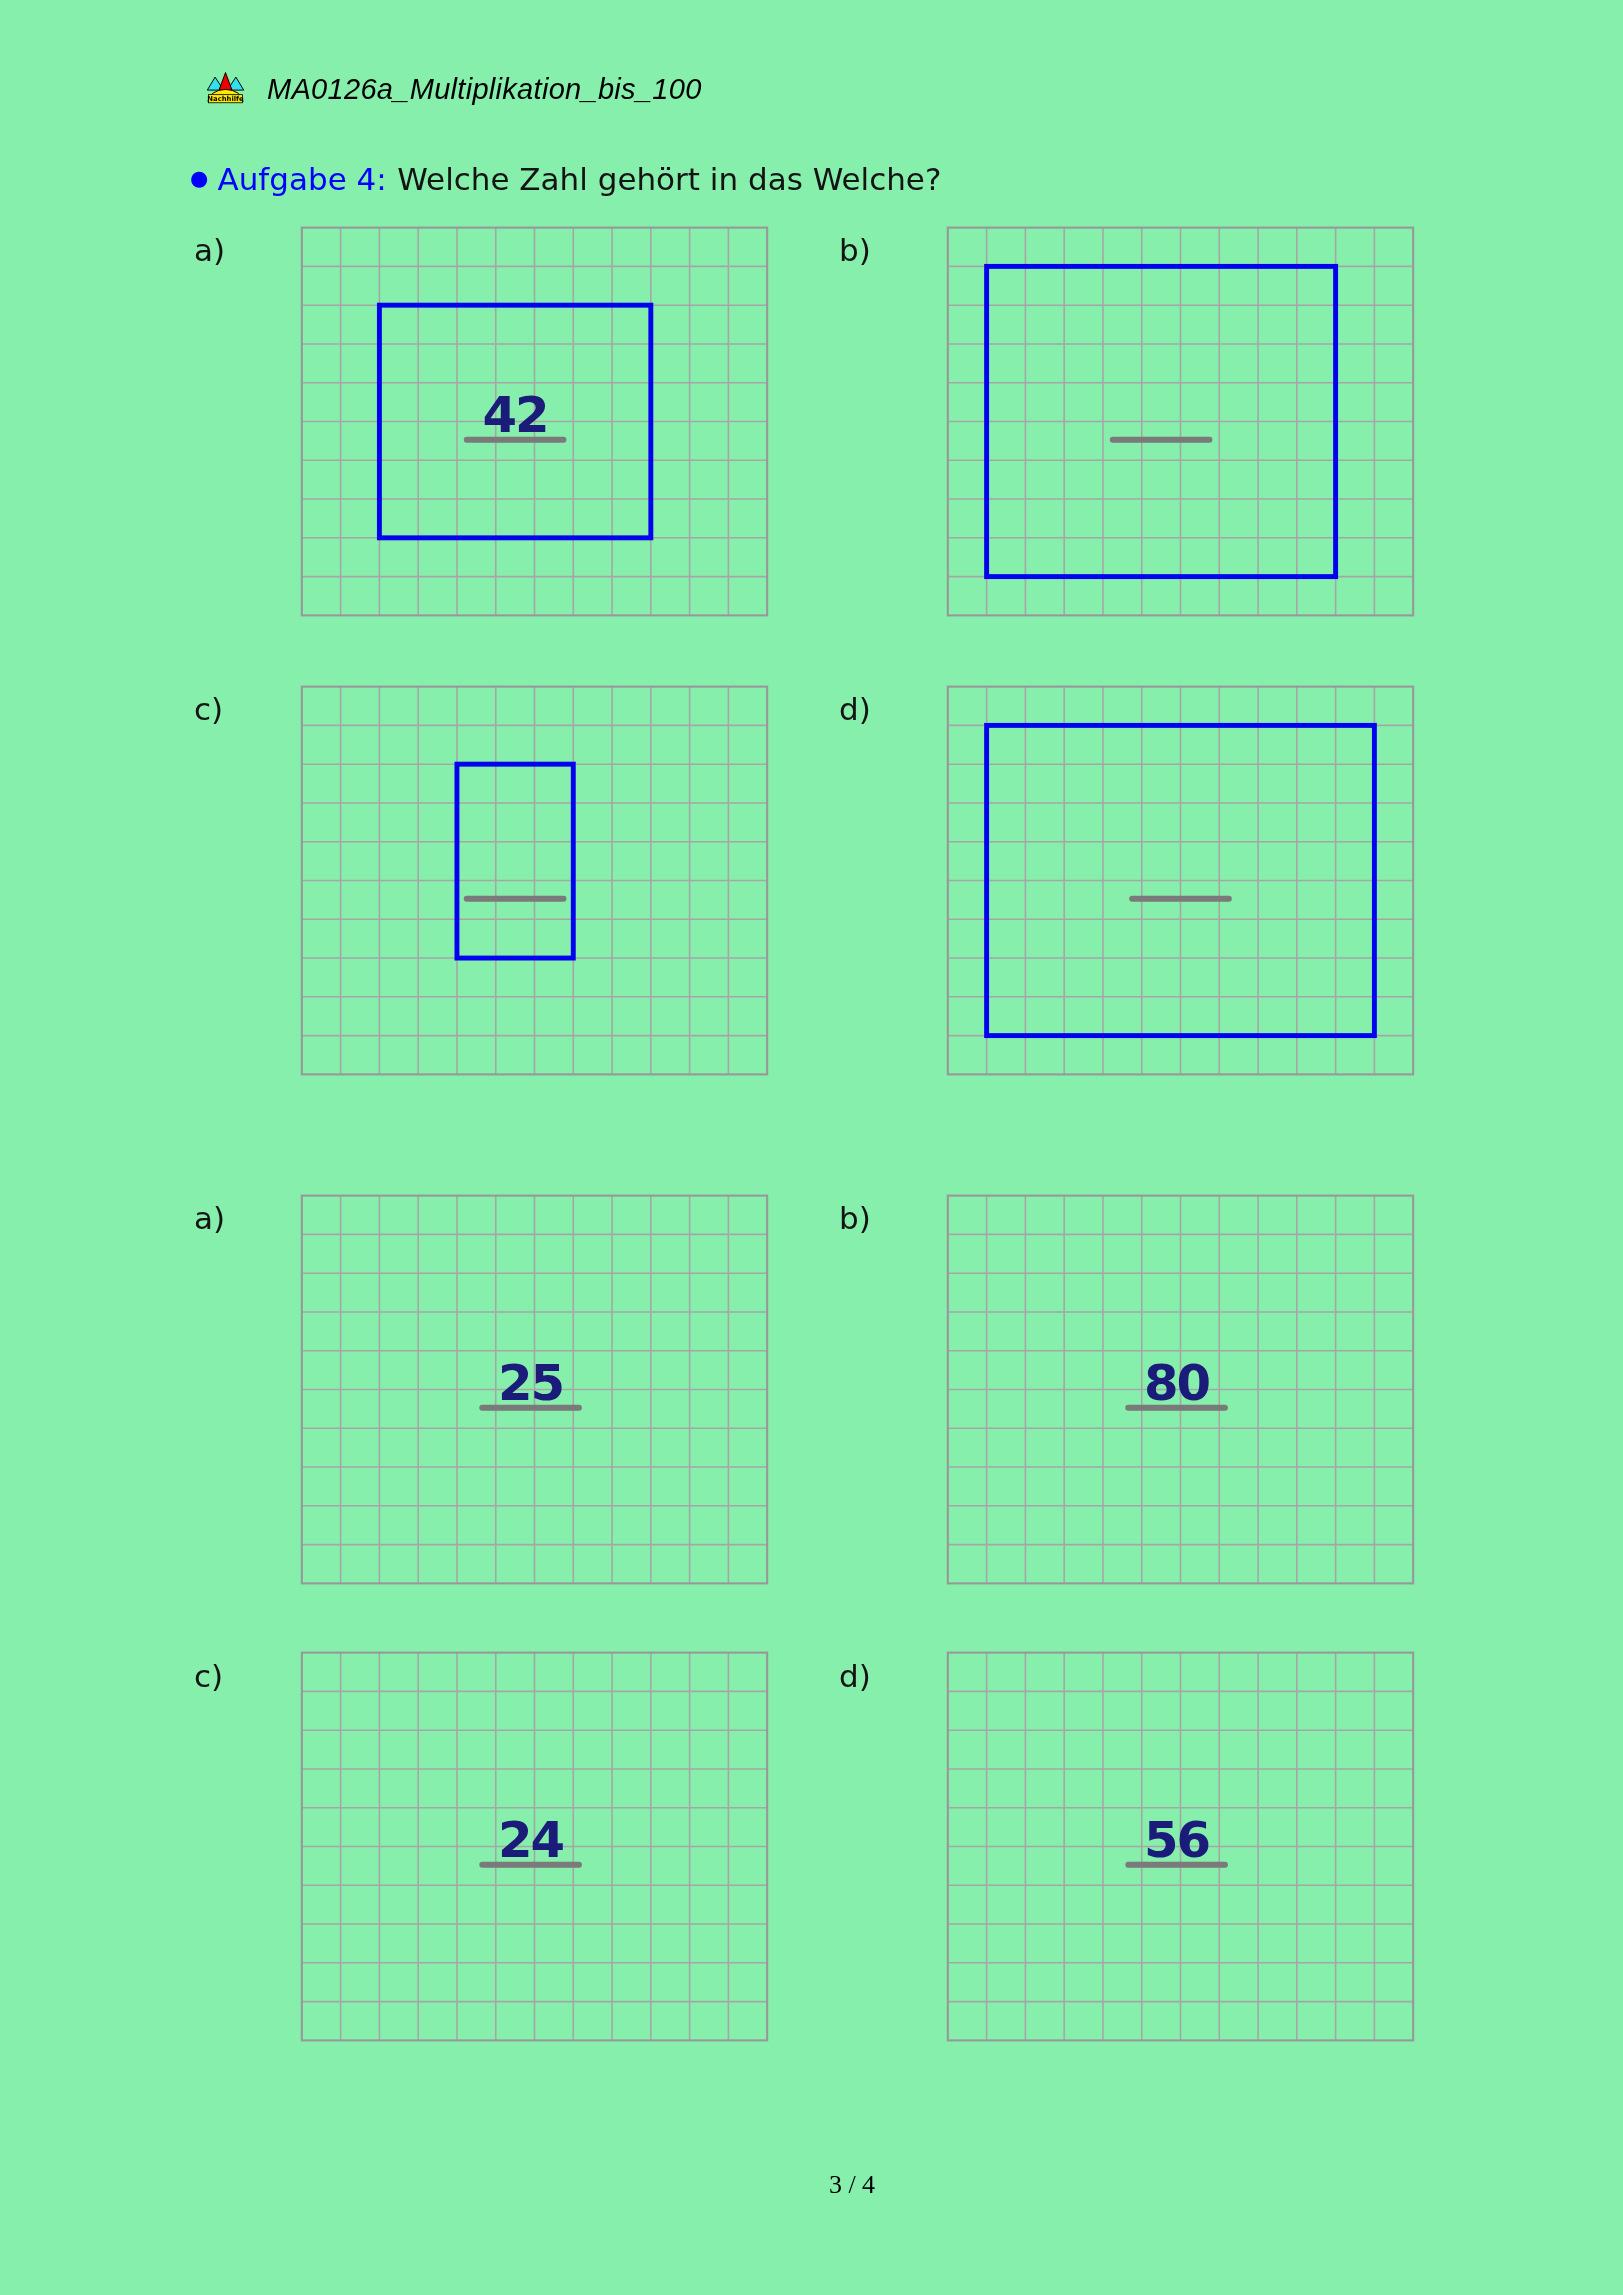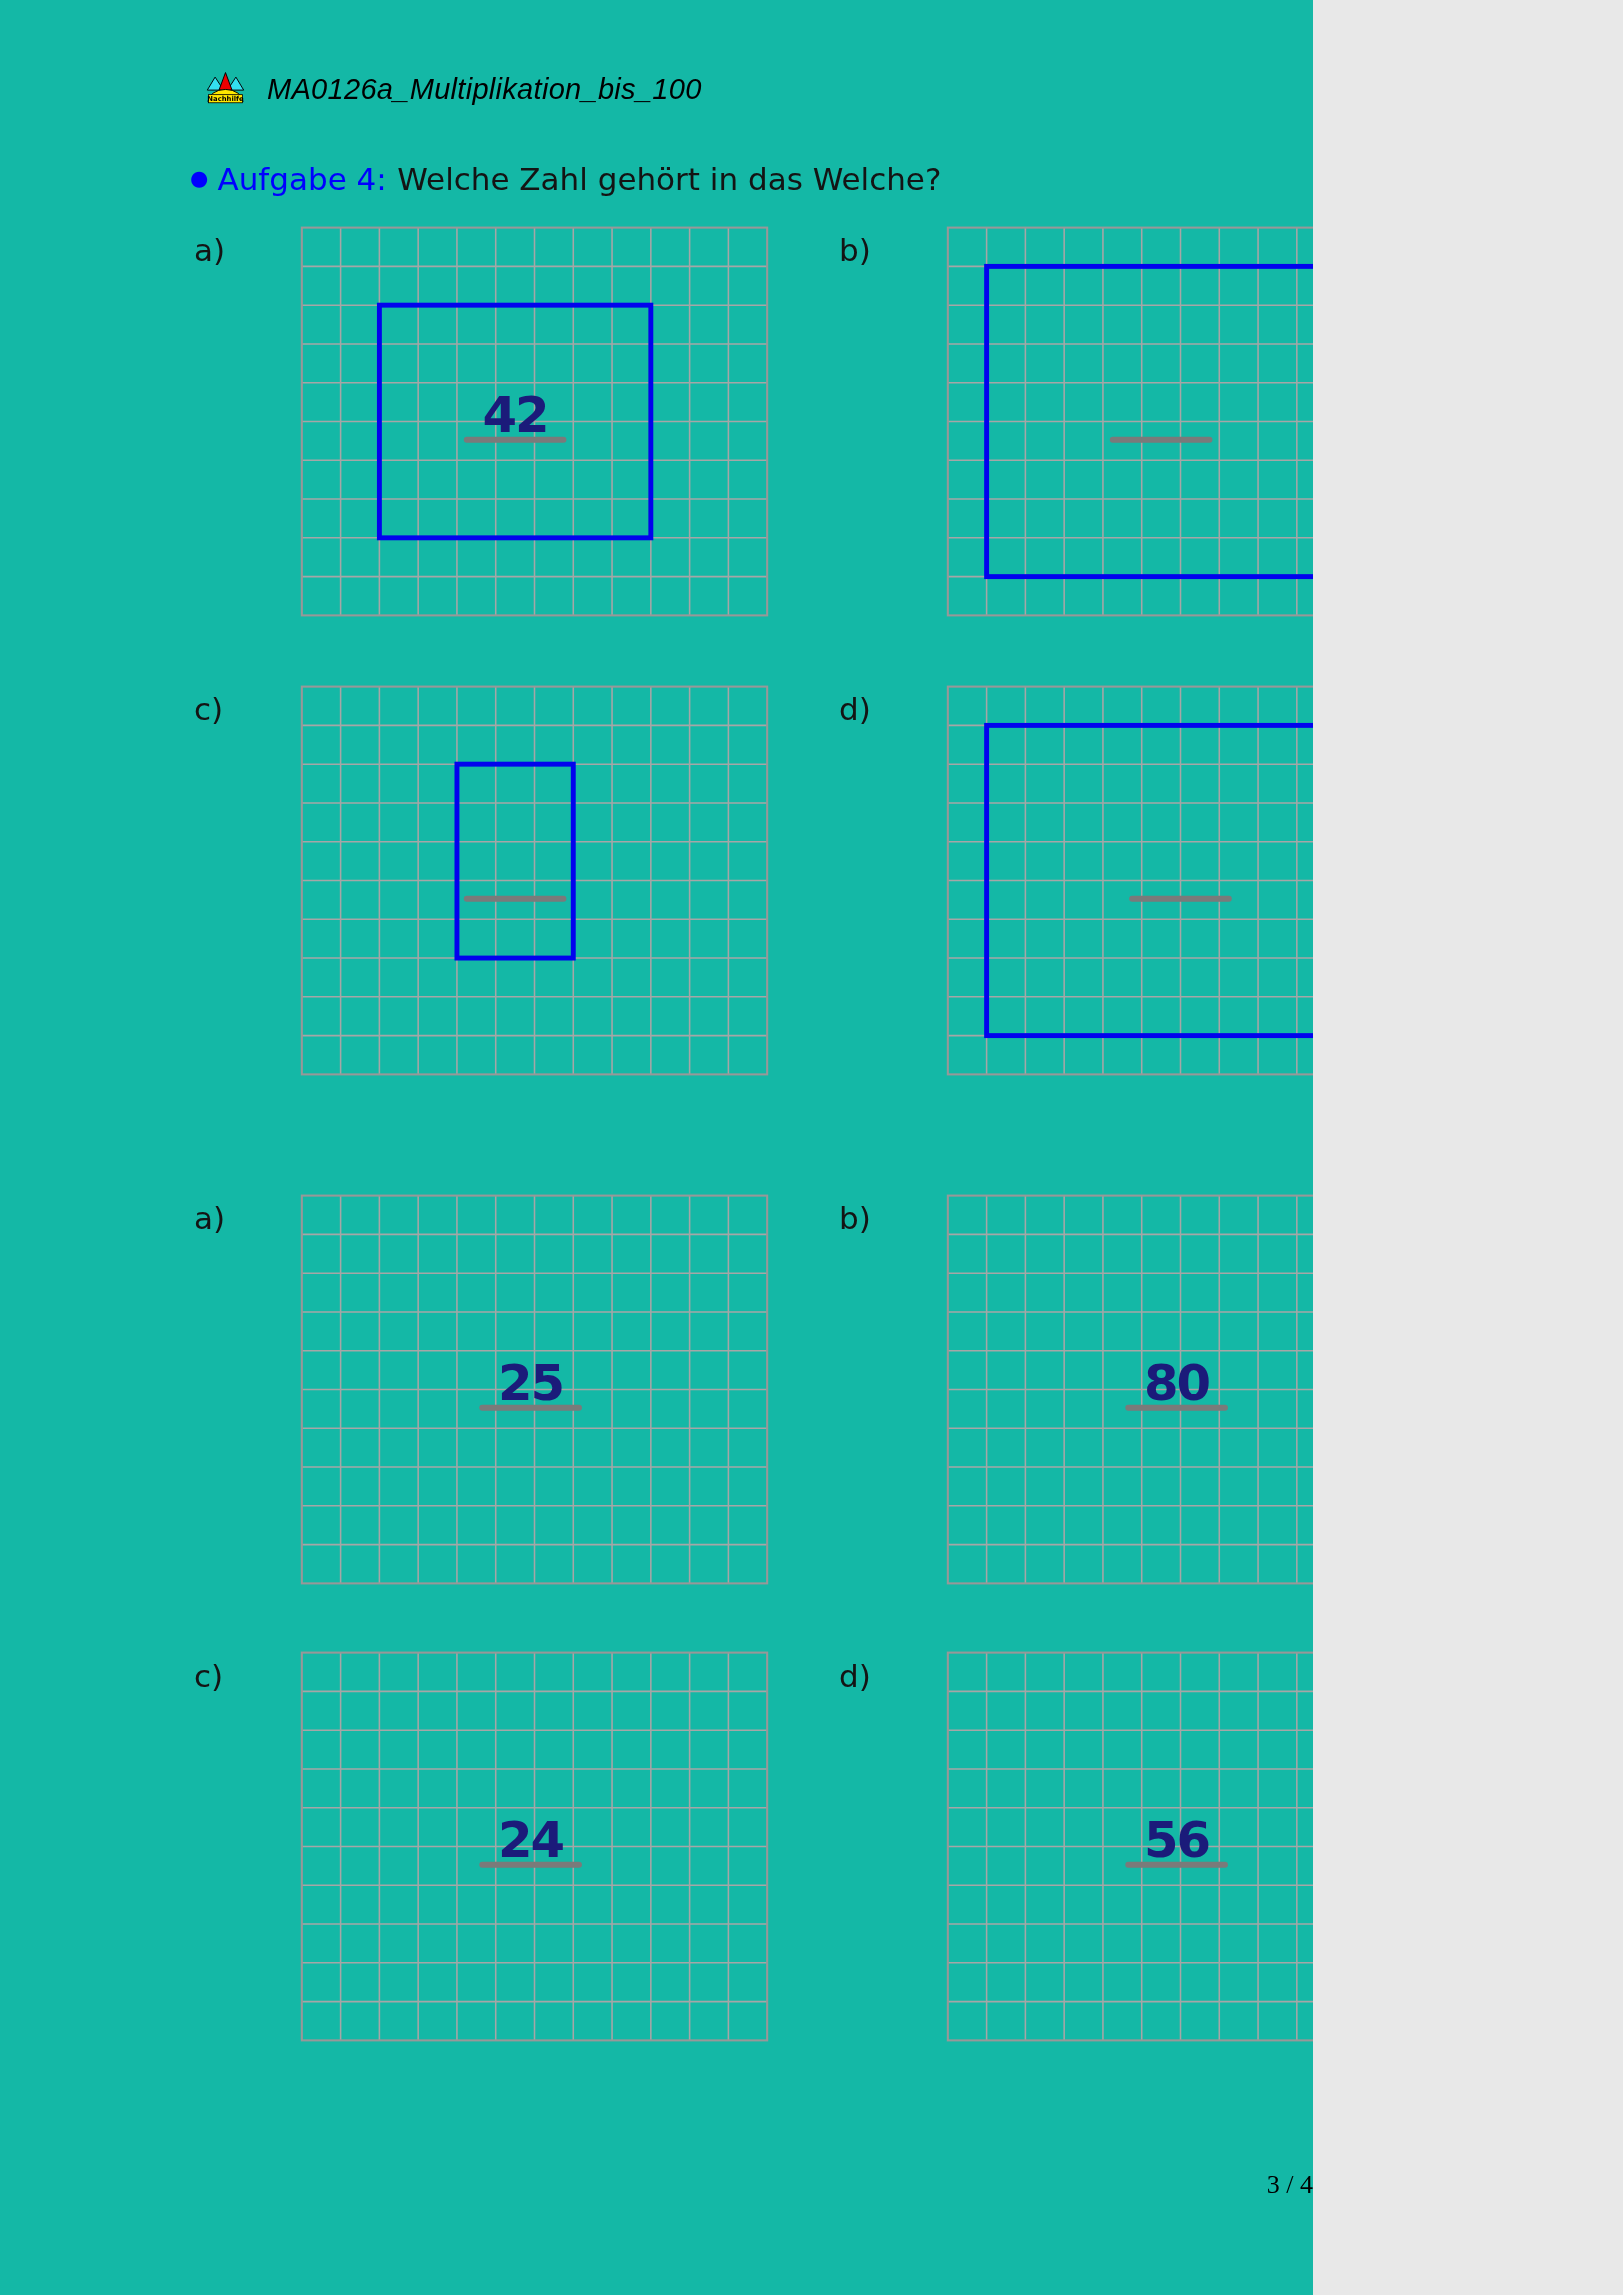--- a/index.html
+++ b/index.html
@@ -1,20 +1,20 @@
 <!DOCTYPE html>
 <html style="font-size:10.5px"><head>
 <meta charset="utf-8">
 <style>
   html,body{margin:0;padding:0;background:#e8e8e8;}
   .page{
     position:relative;
-    width:1313px;
+    width:1623px;
     height:2295px;
-    background:#14b8a6;
+    background:#86efac;
     font-family:"DejaVu Sans",sans-serif;
     overflow:hidden;
   }
   .doc-title{
     position:absolute;
     left:267px; top:73px;
     font-family:Liberation Sans, sans-serif;
     font-style:italic;
     font-size:29px;
     color:#000000;
@@ -42,21 +42,21 @@
   .panel-label{
     position:absolute;
     font-size:31px;
     color:#141414;
   }
   .grid-svg{position:absolute;}
   .footer{
     position:absolute;
     left:0; right:0;
     top:2170px;
-    text-align:right;
+    text-align:center;
     padding-left:37px;
     font-family:"Liberation Serif","DejaVu Serif",serif;
     font-size:26px;
     color:#000000;
     margin-left:44px;
   }
 </style>
 </head>
 <body>
 

